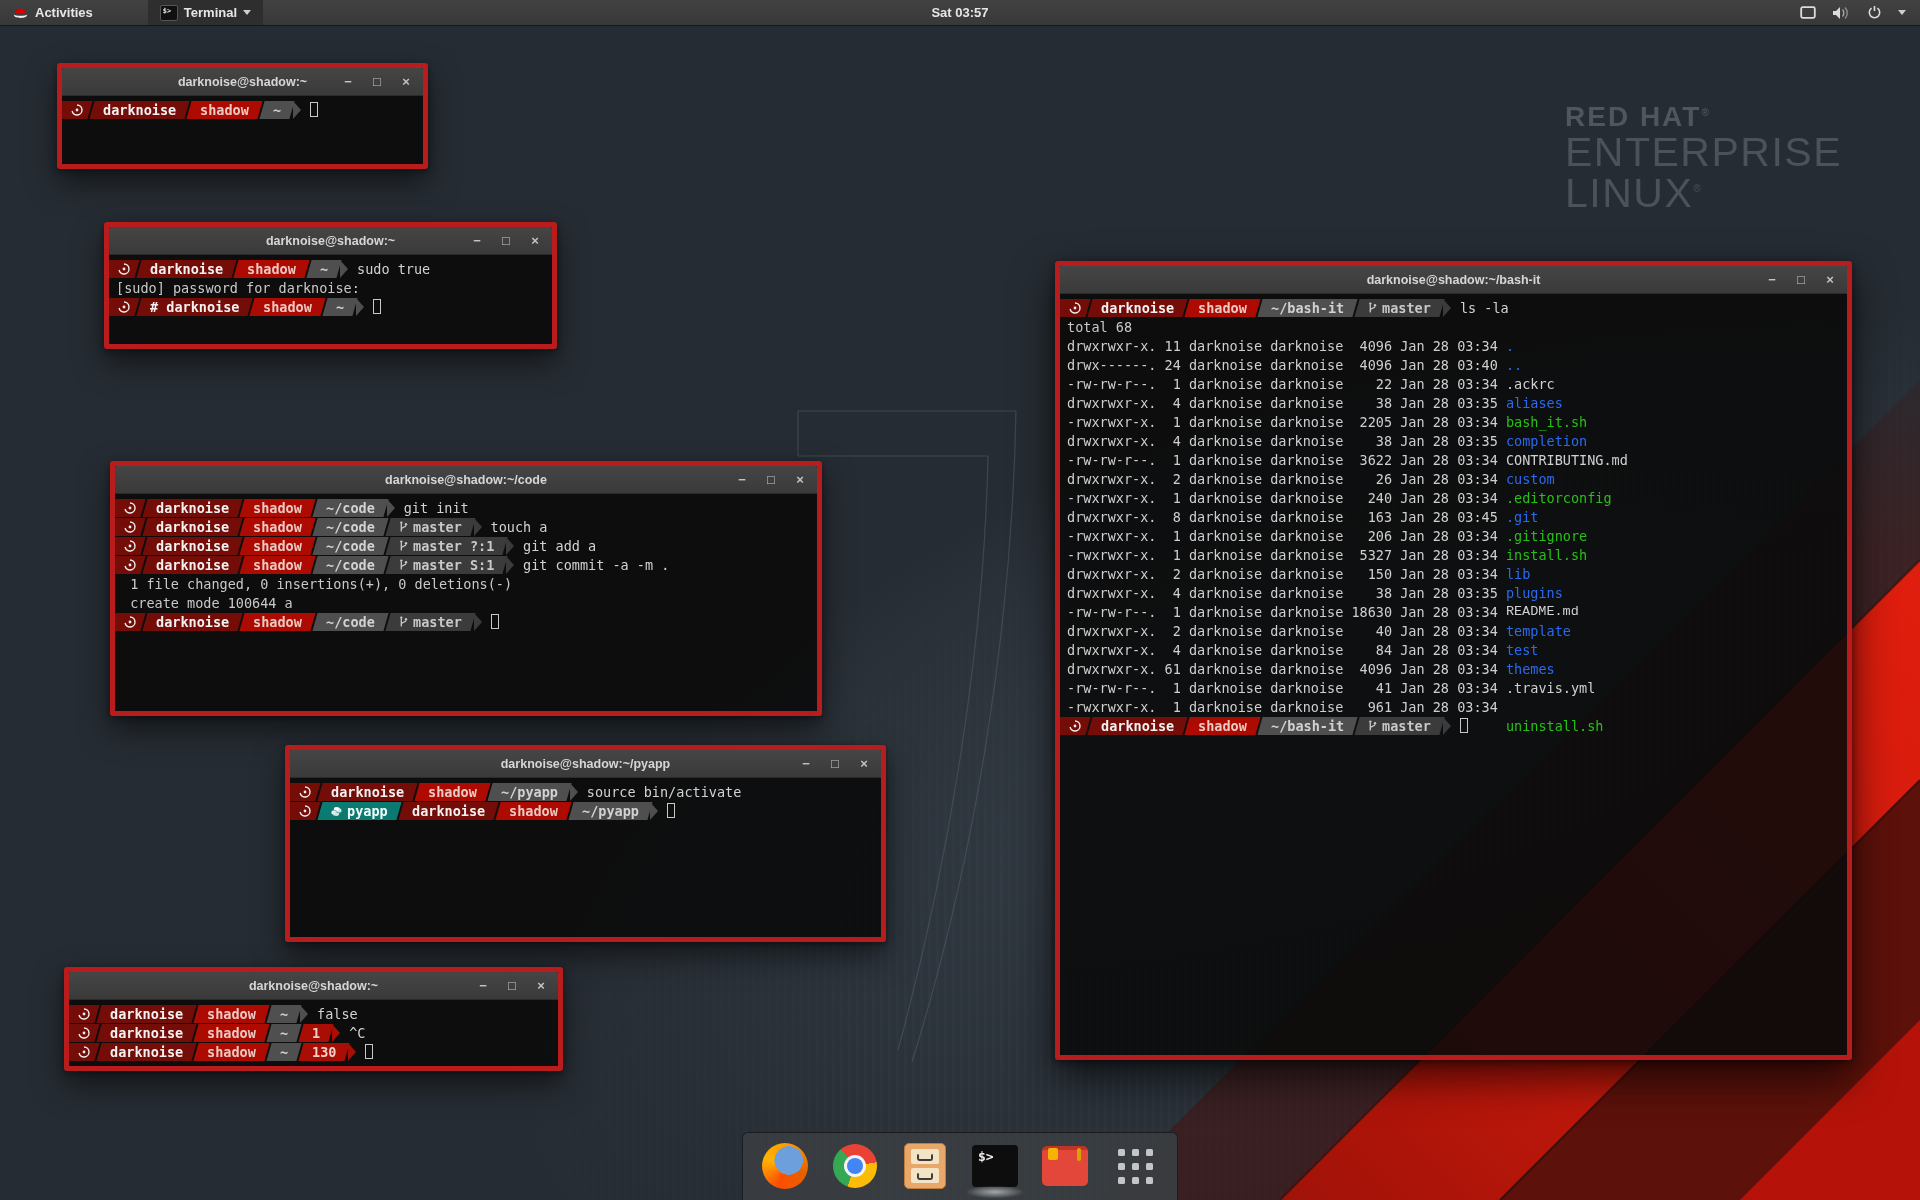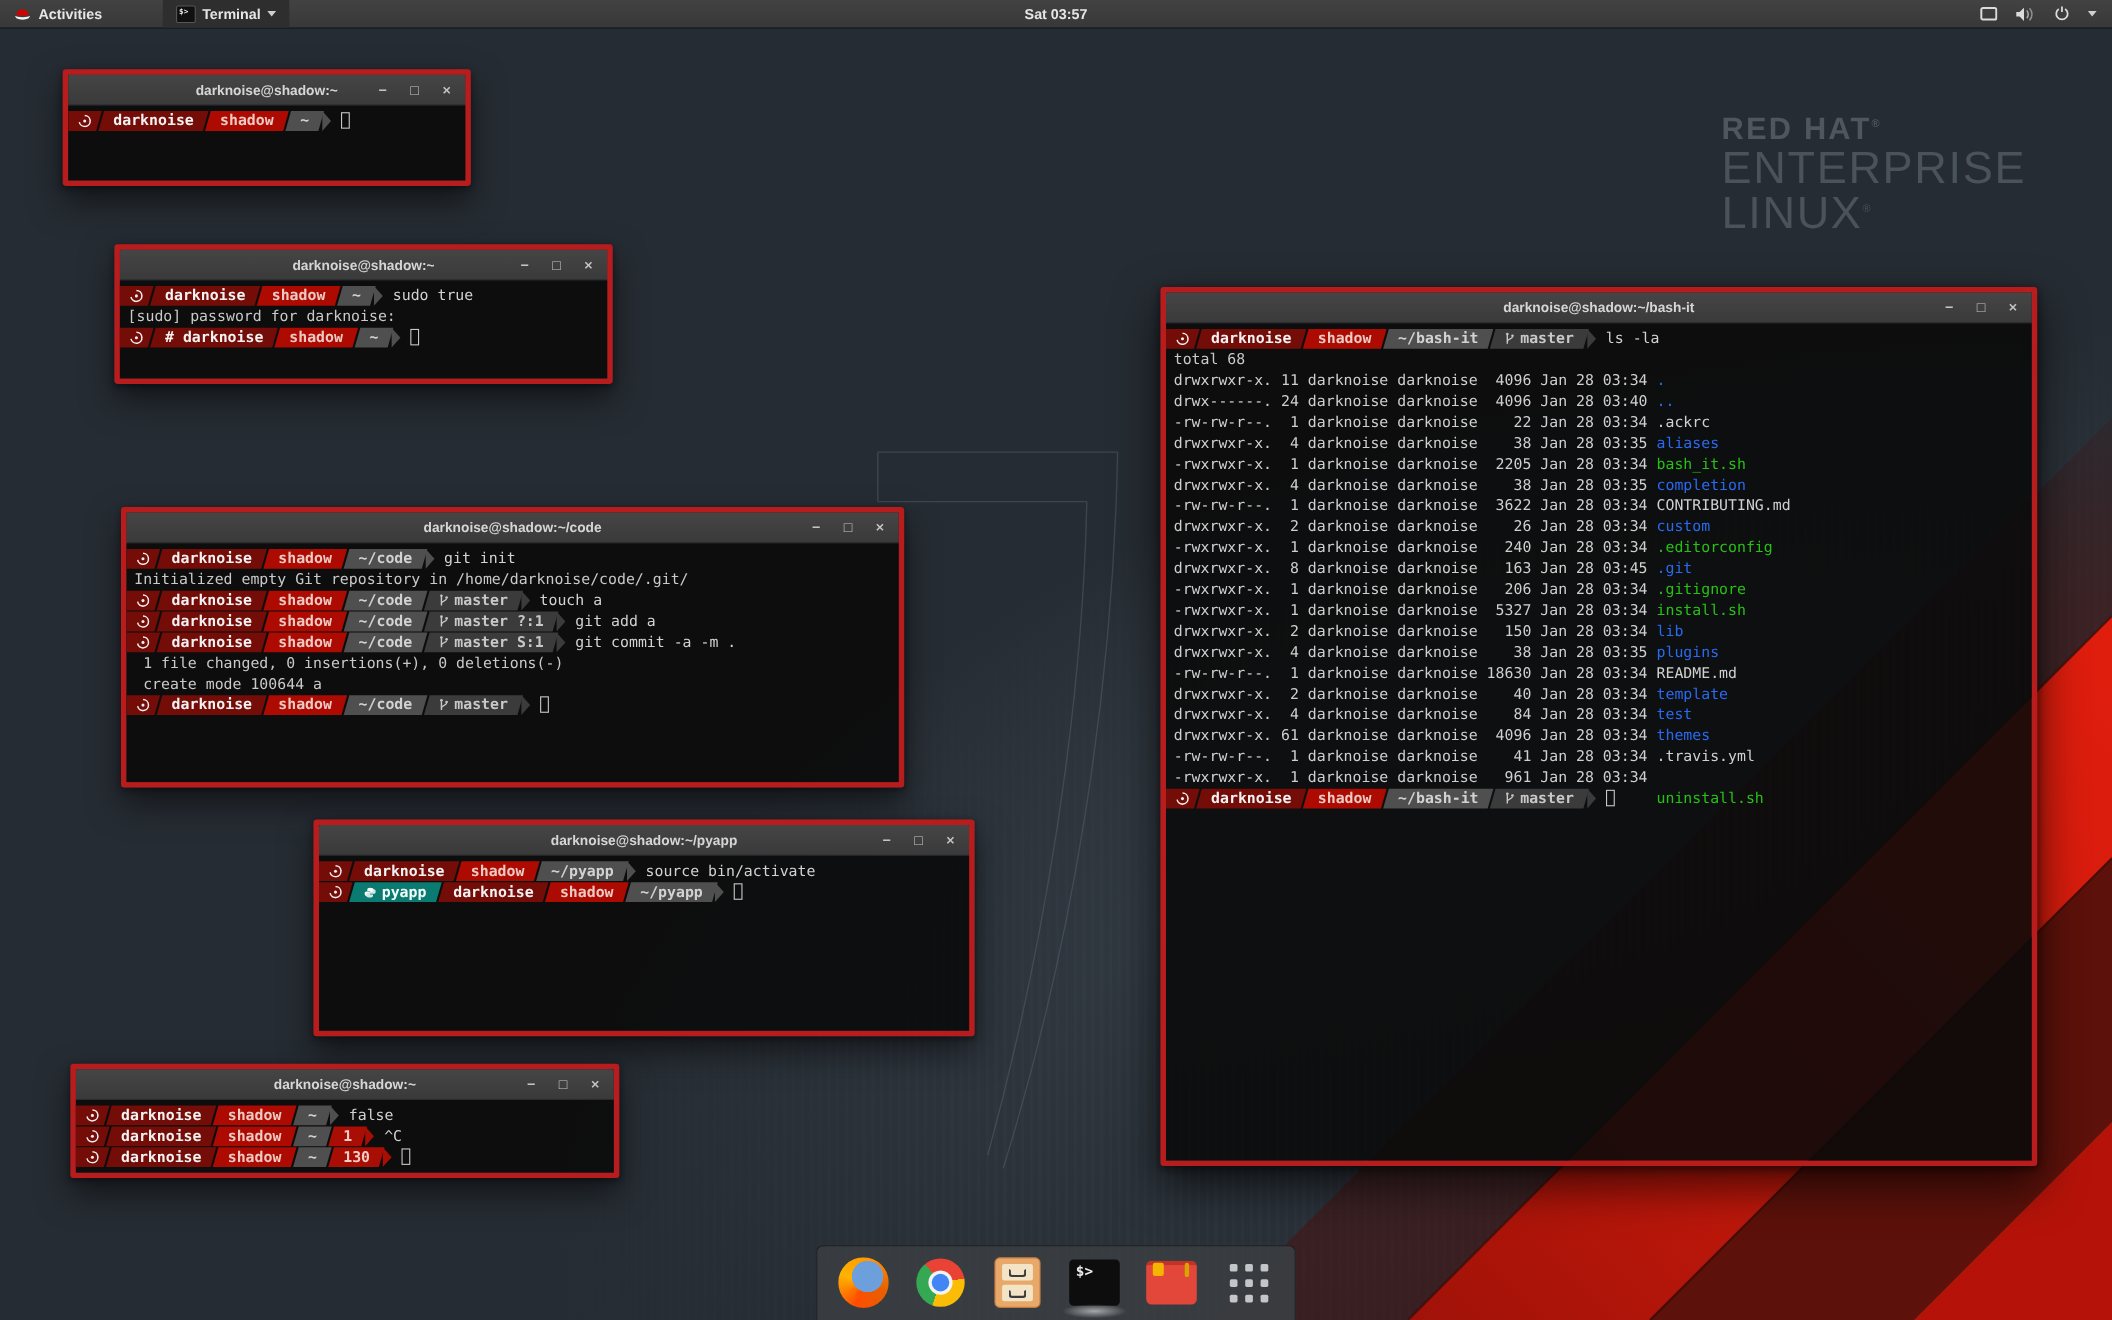--- a/index.html
+++ b/index.html
@@ -216,21 +216,20 @@
           <span class="tbtn">−</span>
           <span class="tbtn">□</span>
           <span class="tbtn">×</span>
         </div>
       </div>
       <div class="tcontent">
         <div class="tline"><span class="pbar"><span class="pseg sg-icon first"><span><svg width="12" height="12" viewBox="0 0 12 12">
                   <path d="M6 1a5 5 0 1 1-4.9 6" stroke="#f0f0f0" stroke-width="1.4" fill="none"></path>
                   <circle cx="6" cy="6" r="1.4" fill="#f0f0f0"></circle>
                 </svg></span></span><span class="pseg sg-user"><span><span>darknoise</span></span></span><span class="pseg sg-host"><span><span>shadow</span></span></span><span class="pseg sg-path"><span><span>~/code</span></span></span><span class="pcap" style="border-left-color: rgb(79, 79, 79);"></span></span><span class="cmd">git init</span></div>
-        <div class="tline"><span class="out">Initialized empty Git repository in /home/darknoise/code/.git/</span></div>
         <div class="tline"><span class="pbar"><span class="pseg sg-icon first"><span><svg width="12" height="12" viewBox="0 0 12 12">
                   <path d="M6 1a5 5 0 1 1-4.9 6" stroke="#f0f0f0" stroke-width="1.4" fill="none"></path>
                   <circle cx="6" cy="6" r="1.4" fill="#f0f0f0"></circle>
                 </svg></span></span><span class="pseg sg-user"><span><span>darknoise</span></span></span><span class="pseg sg-host"><span><span>shadow</span></span></span><span class="pseg sg-path"><span><span>~/code</span></span></span><span class="pseg sg-git"><span><svg width="9" height="13" viewBox="0 0 9 13">
                   <path d="M2.3 2.5v8" stroke="#c8c8c8" stroke-width="1.3" fill="none"></path>
                   <circle cx="2.3" cy="1.6" r="1.2" fill="#c8c8c8"></circle>
                   <circle cx="7" cy="3.2" r="1.2" fill="#c8c8c8"></circle>
                   <path d="M2.3 8.5C2.3 5.8 7 6.5 7 4.2" stroke="#c8c8c8" stroke-width="1.2" fill="none"></path>
                 </svg><span>master</span></span></span><span class="pcap" style="border-left-color: rgb(59, 59, 59);"></span></span><span class="cmd">touch a</span></div>
         <div class="tline"><span class="pbar"><span class="pseg sg-icon first"><span><svg width="12" height="12" viewBox="0 0 12 12">
@@ -338,21 +337,21 @@
         <div class="tline"><span class="meta">-rwxrwxr-x.  1 darknoise darknoise  2205 Jan 28 03:34 </span><span style="color: rgb(39, 193, 21);">bash_it.sh</span></div>
         <div class="tline"><span class="meta">drwxrwxr-x.  4 darknoise darknoise    38 Jan 28 03:35 </span><span style="color: rgb(42, 106, 240);">completion</span></div>
         <div class="tline"><span class="meta">-rw-rw-r--.  1 darknoise darknoise  3622 Jan 28 03:34 </span><span style="color: rgb(208, 208, 208);">CONTRIBUTING.md</span></div>
         <div class="tline"><span class="meta">drwxrwxr-x.  2 darknoise darknoise    26 Jan 28 03:34 </span><span style="color: rgb(42, 106, 240);">custom</span></div>
         <div class="tline"><span class="meta">-rwxrwxr-x.  1 darknoise darknoise   240 Jan 28 03:34 </span><span style="color: rgb(39, 193, 21);">.editorconfig</span></div>
         <div class="tline"><span class="meta">drwxrwxr-x.  8 darknoise darknoise   163 Jan 28 03:45 </span><span style="color: rgb(42, 106, 240);">.git</span></div>
         <div class="tline"><span class="meta">-rwxrwxr-x.  1 darknoise darknoise   206 Jan 28 03:34 </span><span style="color: rgb(39, 193, 21);">.gitignore</span></div>
         <div class="tline"><span class="meta">-rwxrwxr-x.  1 darknoise darknoise  5327 Jan 28 03:34 </span><span style="color: rgb(39, 193, 21);">install.sh</span></div>
         <div class="tline"><span class="meta">drwxrwxr-x.  2 darknoise darknoise   150 Jan 28 03:34 </span><span style="color: rgb(42, 106, 240);">lib</span></div>
         <div class="tline"><span class="meta">drwxrwxr-x.  4 darknoise darknoise    38 Jan 28 03:35 </span><span style="color: rgb(42, 106, 240);">plugins</span></div>
-        <div class="tline"><span class="meta">-rw-rw-r--.  1 darknoise darknoise 18630 Jan 28 03:34 </span><span style="color: rgb(208, 208, 208);">README.md</span></div>
+        <div class="tline"><span class="meta">-rw-rw-r--.  1 darknoise darknoise 18630 Jan 28 03:34 </span><span style="color: rgb(208, 208, 208); font-family: Liberation Mono, monospace;">README.md</span></div>
         <div class="tline"><span class="meta">drwxrwxr-x.  2 darknoise darknoise    40 Jan 28 03:34 </span><span style="color: rgb(42, 106, 240);">template</span></div>
         <div class="tline"><span class="meta">drwxrwxr-x.  4 darknoise darknoise    84 Jan 28 03:34 </span><span style="color: rgb(42, 106, 240);">test</span></div>
         <div class="tline"><span class="meta">drwxrwxr-x. 61 darknoise darknoise  4096 Jan 28 03:34 </span><span style="color: rgb(42, 106, 240);">themes</span></div>
         <div class="tline"><span class="meta">-rw-rw-r--.  1 darknoise darknoise    41 Jan 28 03:34 </span><span style="color: rgb(208, 208, 208);">.travis.yml</span></div>
         <div class="tline"><span class="meta">-rwxrwxr-x.  1 darknoise darknoise   961 Jan 28 03:34 </span><span style="color: rgb(39, 193, 21); margin-top: 39px;">uninstall.sh</span></div>
         <div class="tline"><span class="pbar"><span class="pseg sg-icon first"><span><svg width="12" height="12" viewBox="0 0 12 12">
                   <path d="M6 1a5 5 0 1 1-4.9 6" stroke="#f0f0f0" stroke-width="1.4" fill="none"></path>
                   <circle cx="6" cy="6" r="1.4" fill="#f0f0f0"></circle>
                 </svg></span></span><span class="pseg sg-user"><span><span>darknoise</span></span></span><span class="pseg sg-host"><span><span>shadow</span></span></span><span class="pseg sg-path"><span><span>~/bash-it</span></span></span><span class="pseg sg-git"><span><svg width="9" height="13" viewBox="0 0 9 13">
                   <path d="M2.3 2.5v8" stroke="#c8c8c8" stroke-width="1.3" fill="none"></path>

